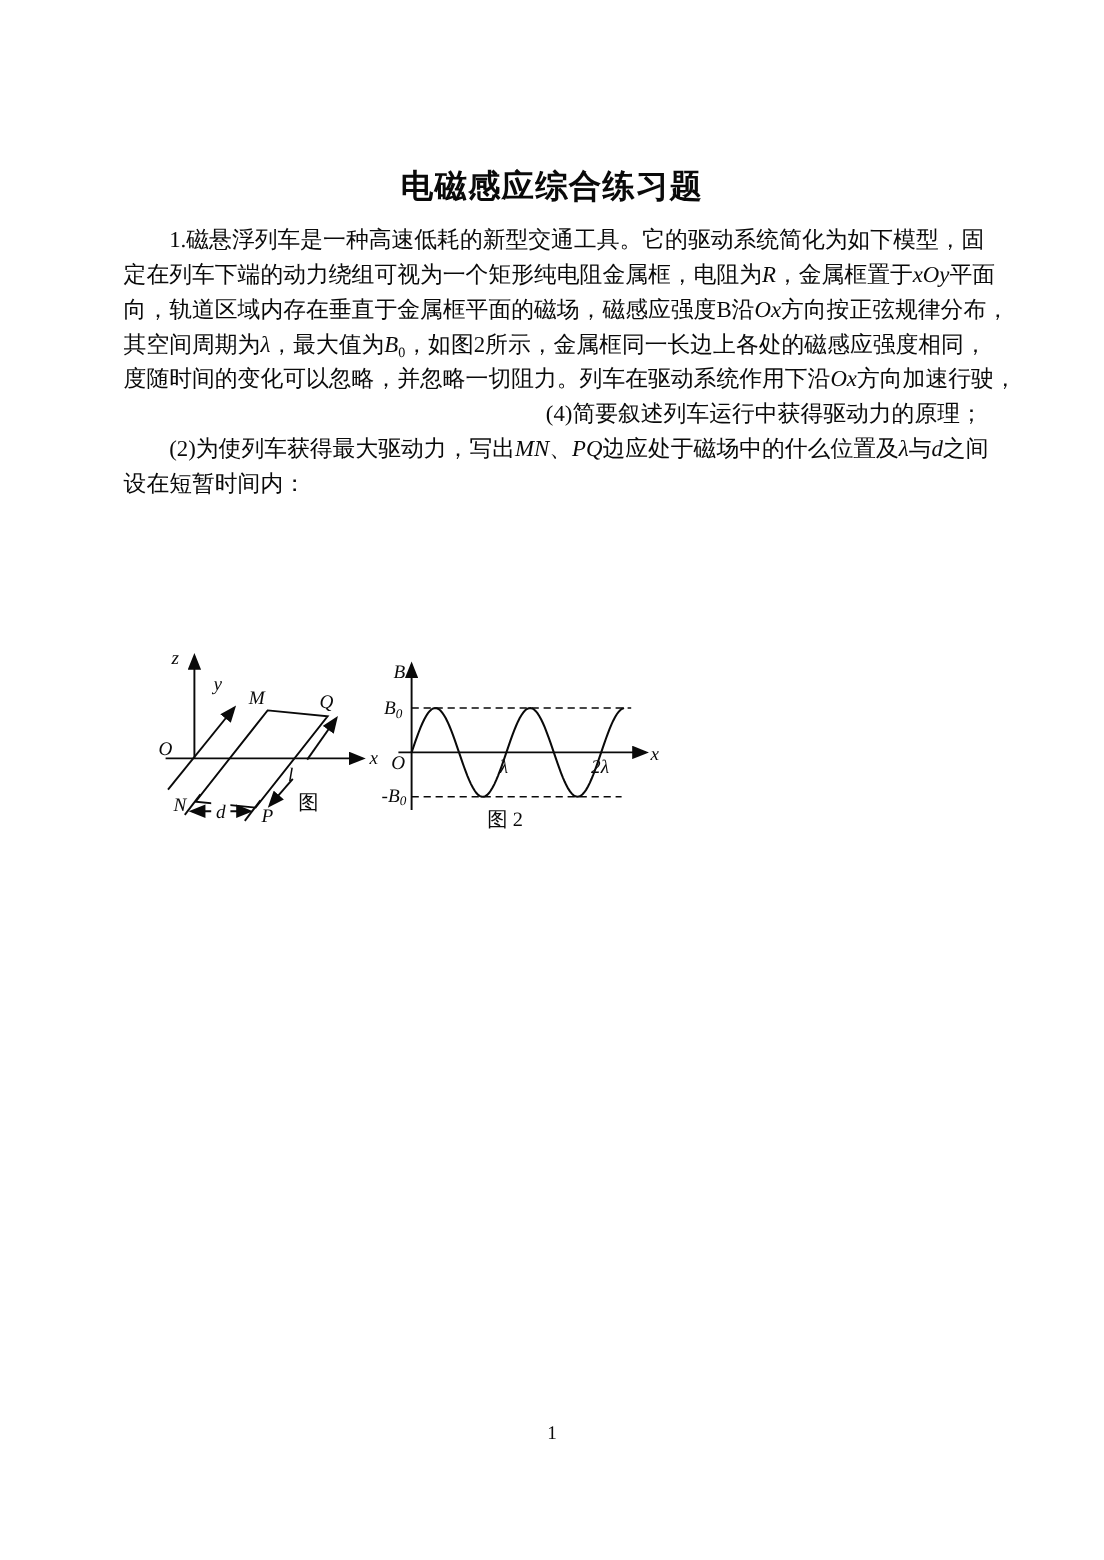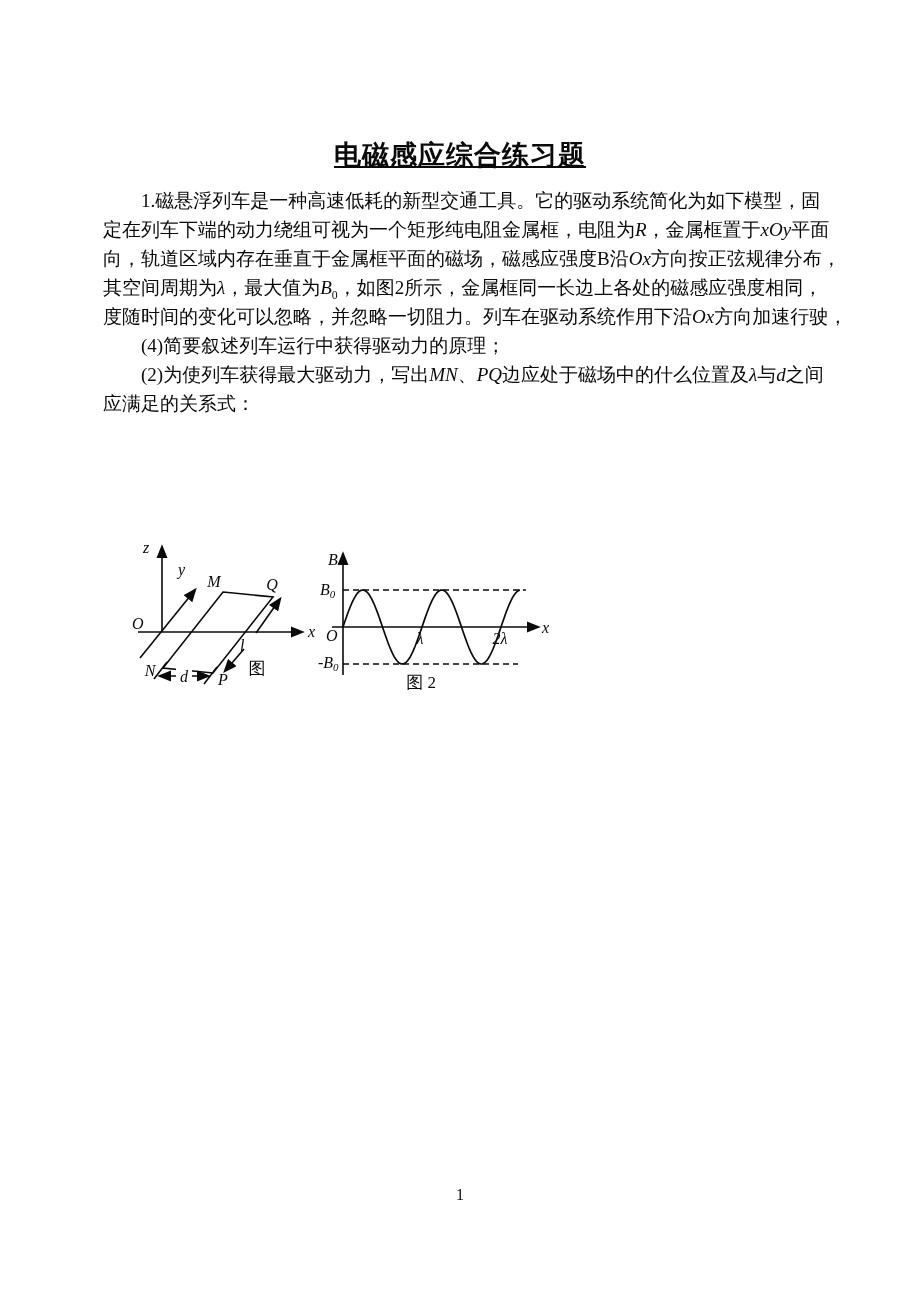--- a/index.html
+++ b/index.html
@@ -1,24 +1,24 @@
 <!DOCTYPE html>
 <html><head>
 <meta charset="utf-8">
 <style>
   html,body{margin:0;padding:0;background:#ffffff;}
   body{width:920px;height:1300px;position:relative;overflow:hidden;
        font-family:"Liberation Serif", serif;color:#0a0a0a;}
   .page{position:absolute;inset:0;background:#ffffff;}
   .doc-title{position:absolute;top:139px;left:0;width:100%;text-align:center;
-       font-size:27px;line-height:32px;font-weight:bold;letter-spacing:1px;text-decoration:underline;}
+       font-size:27px;line-height:32px;font-weight:bold;letter-spacing:1px;}
   .textblock{position:absolute;left:103px;top:186px;width:716px;
        font-size:19px;line-height:29px;}
   .tline{white-space:nowrap;height:29px;}
-  .ind{padding-left:38px;}
+  .ind{padding-left:38px;text-align:right;}
   .it{font-style:italic;font-family:"Liberation Serif",serif;}
   sub{font-size:0.62em;line-height:0;}
   .figwrap{position:absolute;}
   #fig1{left:126px;top:533px;}
   #fig2{left:318px;top:545px;}
   svg text{font-family:"Liberation Serif",serif;fill:#0a0a0a;}
   .var{font-style:italic;font-size:16px;}
   .cjk{font-size:17px;}
   .pageno{position:absolute;top:1186px;left:0;width:100%;text-align:center;
        font-size:16px;}
@@ -31,21 +31,21 @@
   <div class="doc-title">电磁感应综合练习题</div>
 
   <div class="textblock">
     <div class="tline ind"><span>1.磁悬浮列车是一种高速低耗的新型交通工具。它的驱动系统简化为如下模型，固</span></div>
     <div class="tline"><span>定在列车下端的动力绕组可视为一个矩形纯电阻金属框，电阻为</span><span class="it">R</span><span>，金属框置于</span><span class="it">xOy</span><span>平面</span></div>
     <div class="tline"><span>向，轨道区域内存在垂直于金属框平面的磁场，磁感应强度B沿</span><span class="it">Ox</span><span>方向按正弦规律分布，</span></div>
     <div class="tline"><span>其空间周期为</span><span class="it">λ</span><span>，最大值为</span><span class="it">B</span><sub>0</sub><span>，如图2所示，金属框同一长边上各处的磁感应强度相同，</span></div>
     <div class="tline"><span>度随时间的变化可以忽略，并忽略一切阻力。列车在驱动系统作用下沿</span><span class="it">Ox</span><span>方向加速行驶，</span></div>
     <div class="tline ind"><span>(4)简要叙述列车运行中获得驱动力的原理；</span></div>
     <div class="tline ind"><span>(2)为使列车获得最大驱动力，写出</span><span class="it">MN</span><span>、</span><span class="it">PQ</span><span>边应处于磁场中的什么位置及</span><span class="it">λ</span><span>与</span><span class="it">d</span><span>之间</span></div>
-    <div class="tline"><span>应满足的关系式：</span></div>
+    <div class="tline"><span>设在短暂时间内：</span></div>
   </div>
 
   <svg id="fig1" class="figwrap" width="200" height="170" viewBox="0 0 200 170">
     <defs>
       <marker id="ah" viewBox="0 0 10 8" refX="8" refY="4" markerWidth="9" markerHeight="7" orient="auto-start-reverse">
         <path d="M0,0 L10,4 L0,8 z" fill="#0a0a0a"></path>
       </marker>
     </defs>
     <g stroke="#0a0a0a" stroke-width="1.6" fill="none">
       <line x1="36" y1="99" x2="36" y2="14" marker-end="url(#ah)"></line>

